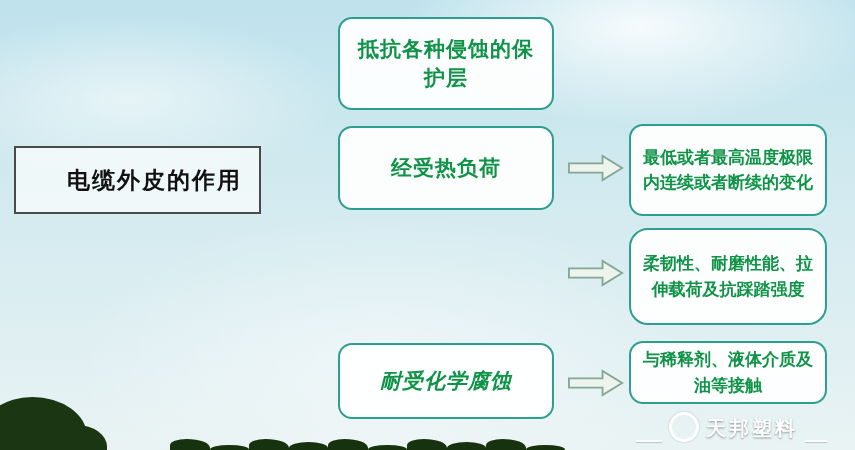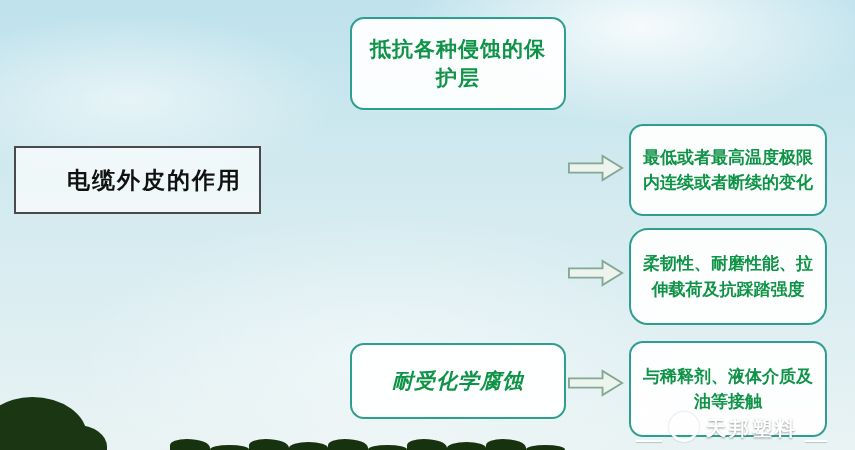--- a/index.html
+++ b/index.html
@@ -30,29 +30,29 @@
     color:#111111;
     font-size:23px;font-weight:600;letter-spacing:2px;
     background:rgba(245,250,250,0.85);
   }
   .node{
     border:2px solid #2e9e8e;
     border-radius:14px;
     color:#0f9347;
     font-weight:700;
   }
-  .mid{left:350px;width:216px;font-size:21px;letter-spacing:1px;padding:6px 8px;line-height:1.35;}
+  .mid{left:338px;width:216px;font-size:21px;letter-spacing:1px;padding:6px 8px;line-height:1.35;}
   .mb1{top:17px;height:93px;}
   .mb2{top:126px;height:84px;}
   .mb3{top:230px;height:88px;}
   .mb4{top:343px;height:76px;font-style:italic;}
   .rgt{left:629px;width:198px;font-size:17px;padding:19px 10px;line-height:1.5;}
   .rb1{top:124px;height:92px;}
   .rb2{top:228px;height:97px;border-radius:19px;}
-  .rb3{top:341px;height:96px;justify-content:flex-end;}
+  .rb3{top:341px;height:63px;justify-content:flex-end;}
 
   
   .arrow{position:absolute;left:568px;width:56px;height:30px;}
   .ar1{top:153px;}
   .ar2{top:258px;}
   .ar3{top:368px;}
 
   
   .tree-corner{
     position:absolute;left:-18px;bottom:-22px;width:105px;height:75px;
@@ -96,20 +96,23 @@
 
 <div class="stage">
 
   <div class="box title-box">
     <span>电缆外皮的作用</span>
   </div>
 
   <div class="box node mid mb1">
     <span>抵抗各种侵蚀的保护层</span>
   </div>
+  <div class="box node mid mb2">
+    <span>经受热负荷</span>
+  </div>
   <div class="box node mid mb4">
     <span>耐受化学腐蚀</span>
   </div>
 
   <svg class="arrow ar1" viewBox="0 0 60 30">
     <path d="M1,10 H37 V2 L58,15 L37,28 V20 H1 Z" fill="#edf4ee" stroke="#85a795" stroke-width="2"></path>
   </svg>
   <svg class="arrow ar2" viewBox="0 0 60 30">
     <path d="M1,10 H37 V2 L58,15 L37,28 V20 H1 Z" fill="#edf4ee" stroke="#85a795" stroke-width="2"></path>
   </svg>

